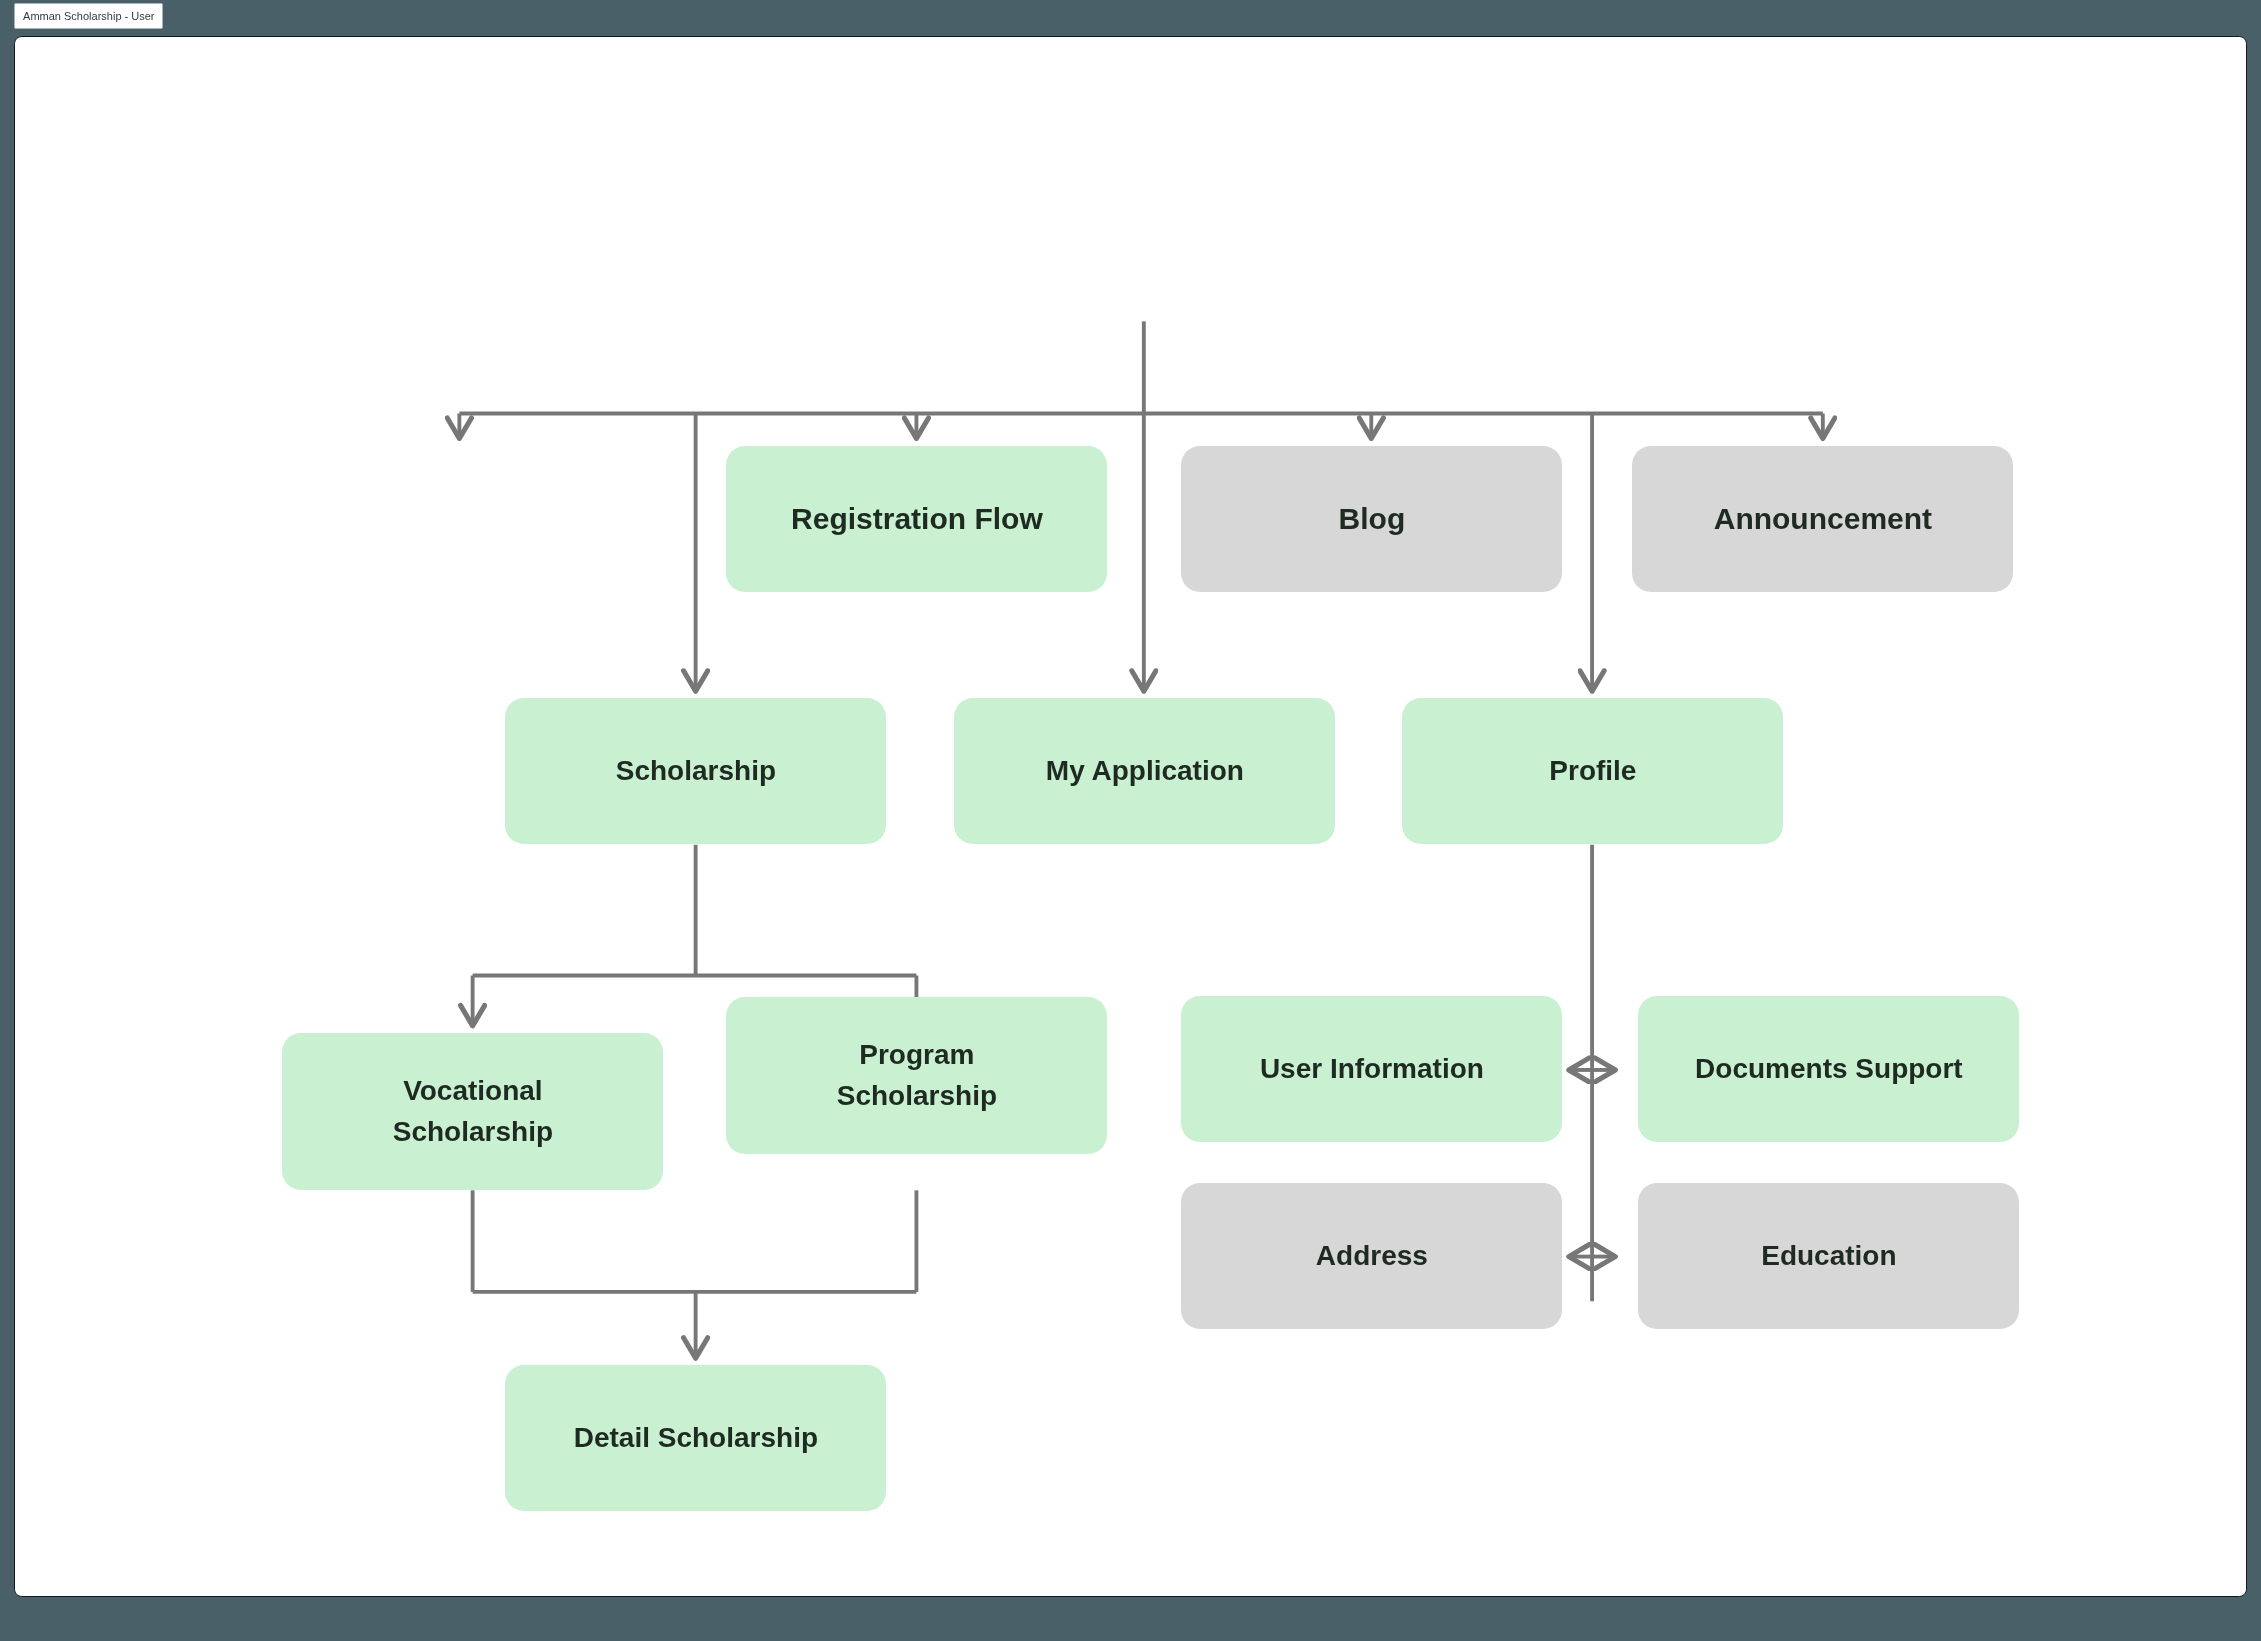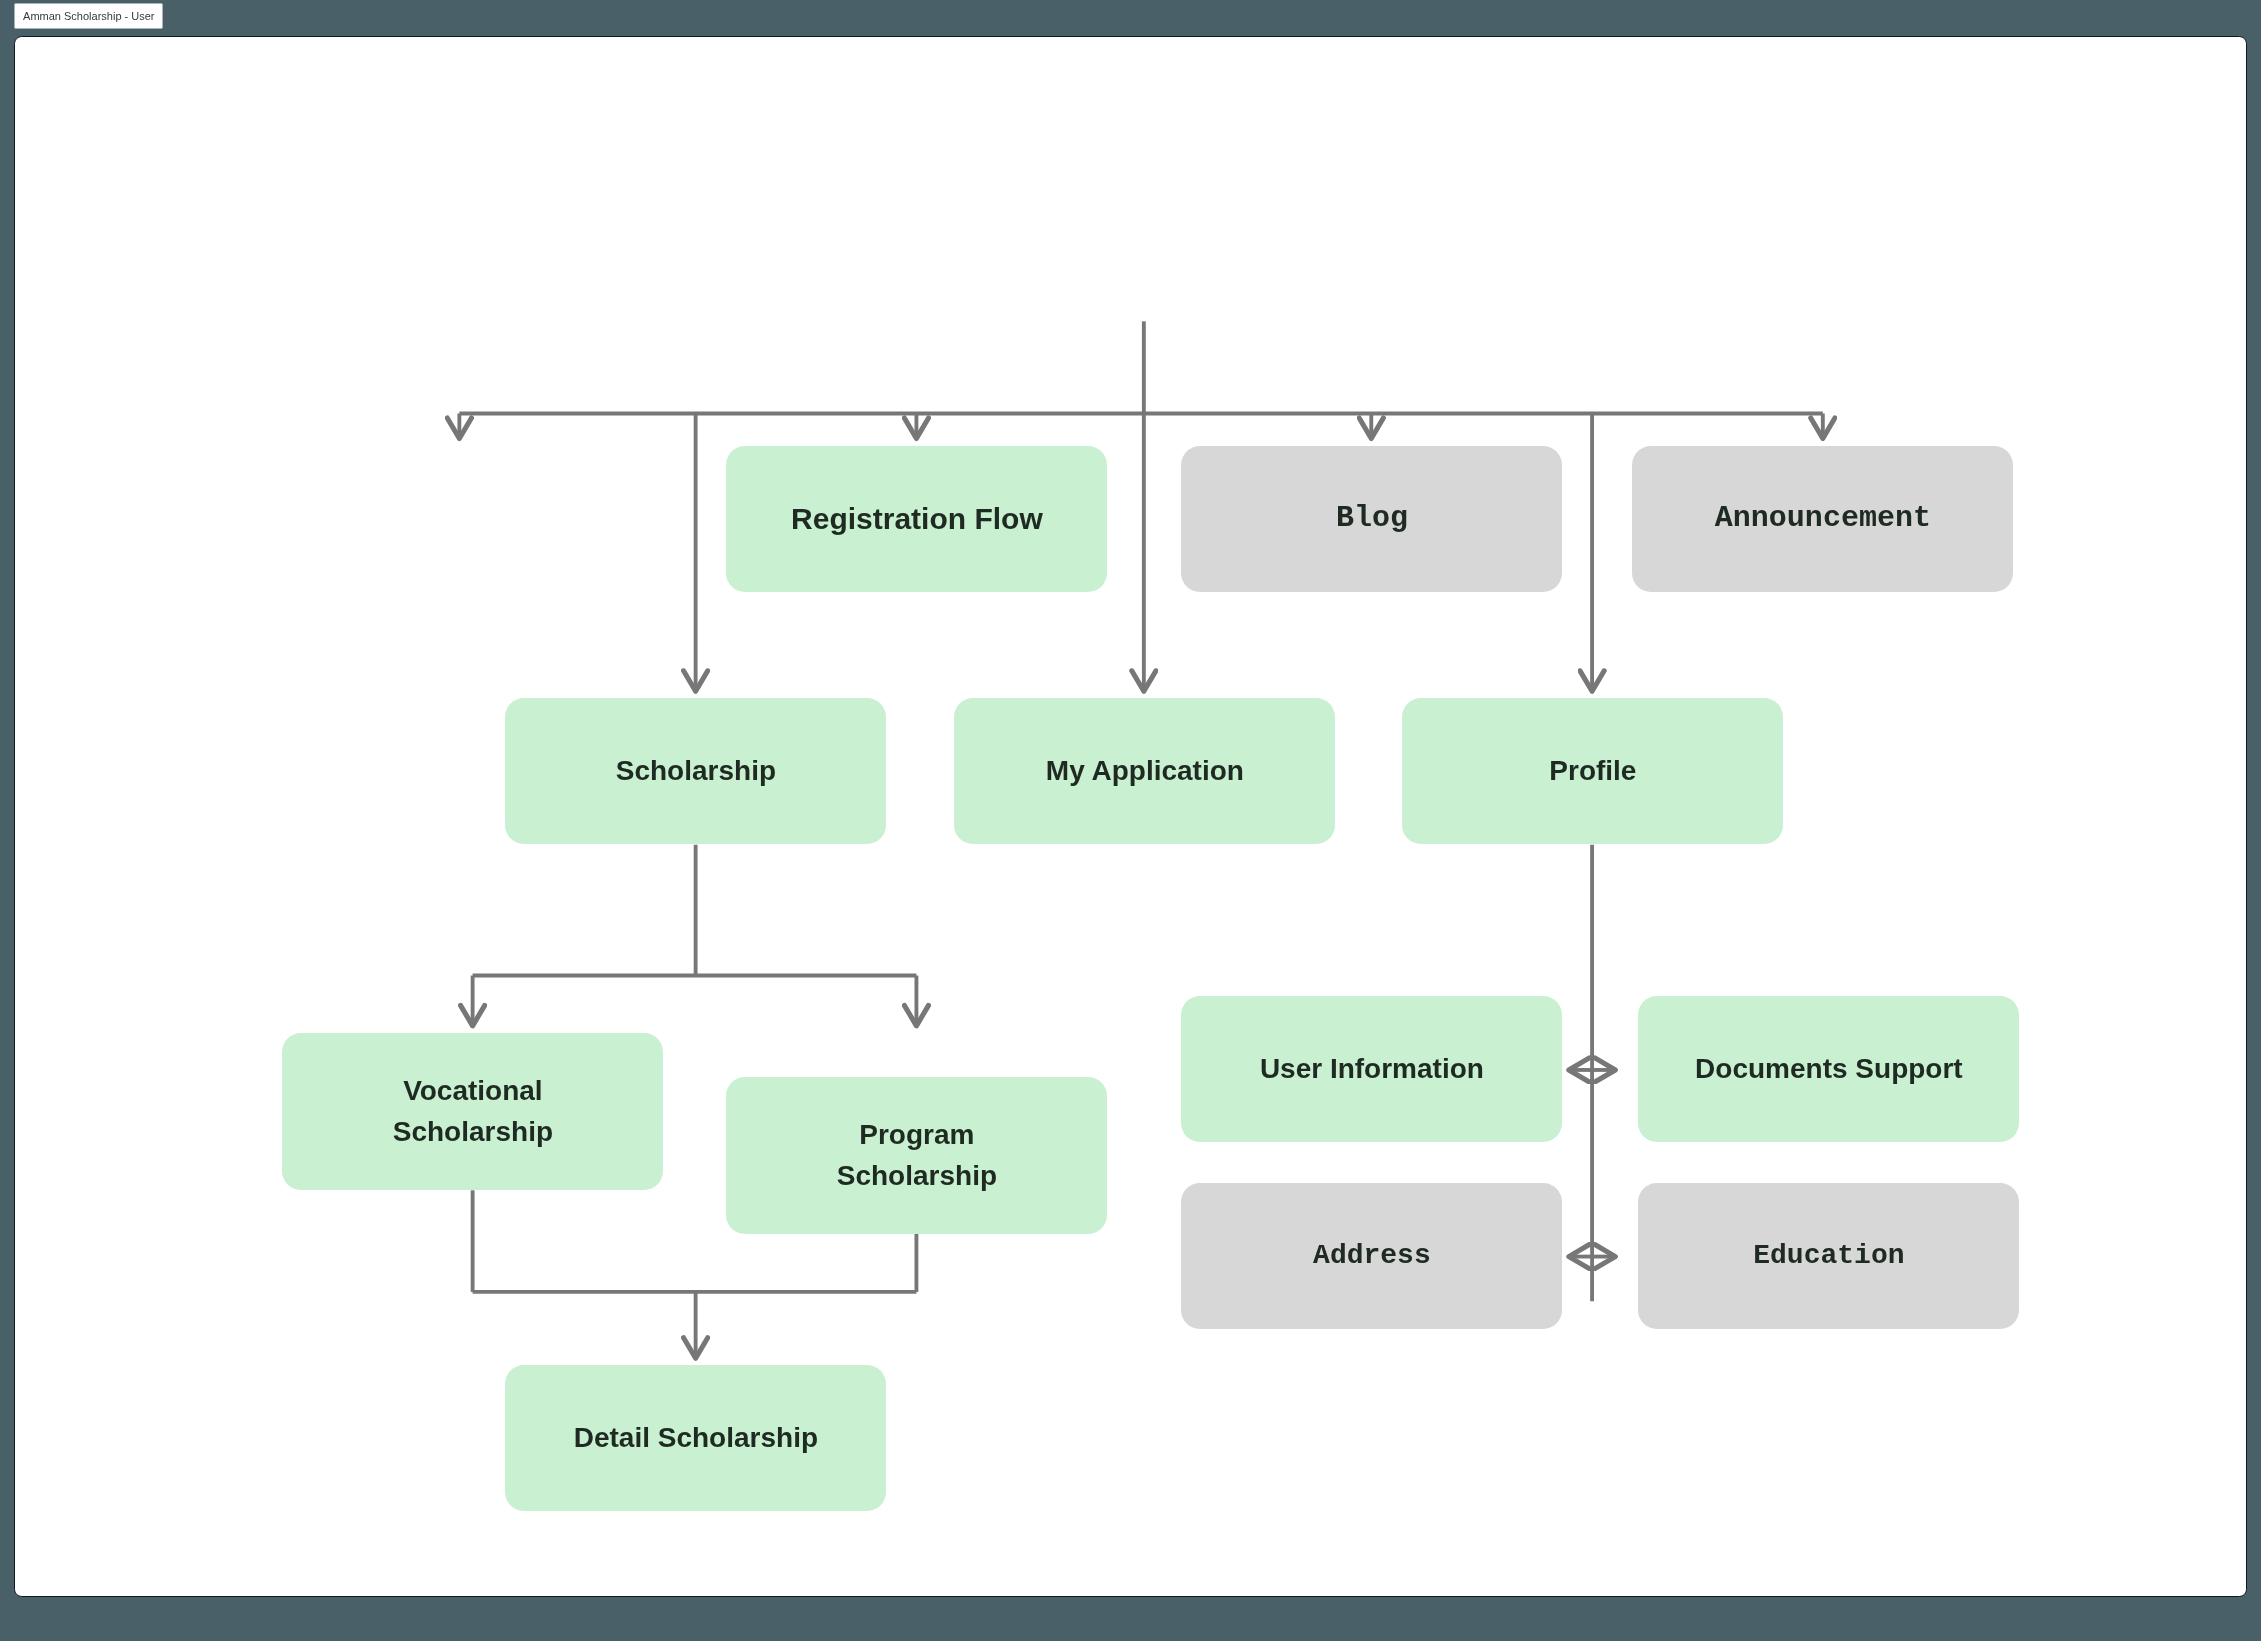--- a/index.html
+++ b/index.html
@@ -52,21 +52,21 @@
     border-radius:19px;
     box-sizing:border-box;
     color:#1e2a22;
     font-weight:bold;
     line-height:1.45;
     padding:0 10px;
     font-family:"Liberation Sans",sans-serif;
   }
   .n-root{background:#5cca73;}
   .n-green{background:#c9f0d0;}
-  .n-gray{background:#d7d7d7;font-family:Liberation Mono, monospace;}
+  .n-gray{background:#d7d7d7;}
 </style>
 </head>
 <body>
 
 <div id="app">
 
   <div id="tabstrip">
     <div id="tab">
       <span id="tab-label">Amman Scholarship - User</span>
     </div>
@@ -140,21 +140,21 @@
 
       <div class="node n-green" style="left:1387px;top:661px;width:381px;height:146px;font-size:28px;">
         <span>Profile</span>
       </div>
 
       <div class="node n-green" style="left:267px;top:996px;width:381px;height:157px;font-size:28px;white-space:pre-line;">
         <span>Vocational
 Scholarship</span>
       </div>
 
-      <div class="node n-green" style="left:711px;top:1040px;width:381px;height:157px;font-size:28px;white-space:pre-line;">
+      <div class="node n-green" style="left:711px;top:960px;width:381px;height:157px;font-size:28px;white-space:pre-line;">
         <span>Program
 Scholarship</span>
       </div>
 
       <div class="node n-green" style="left:490px;top:1328px;width:381px;height:146px;font-size:28px;">
         <span>Detail Scholarship</span>
       </div>
 
       <div class="node n-green" style="left:1166px;top:959px;width:381px;height:146px;font-size:28px;">
         <span>User Information</span>

